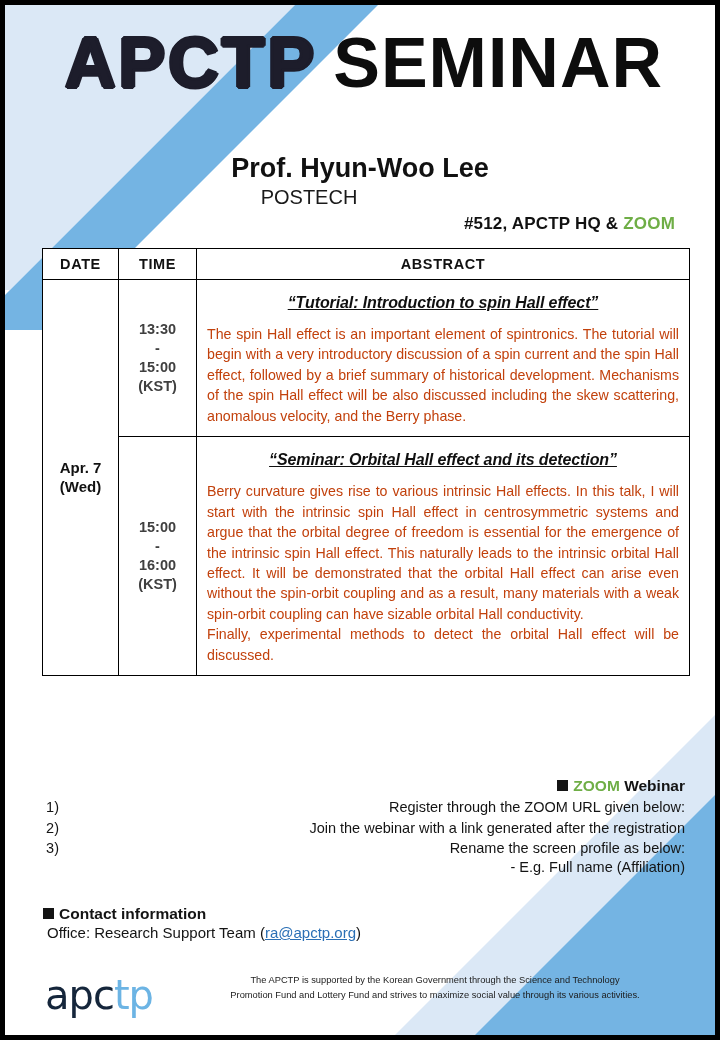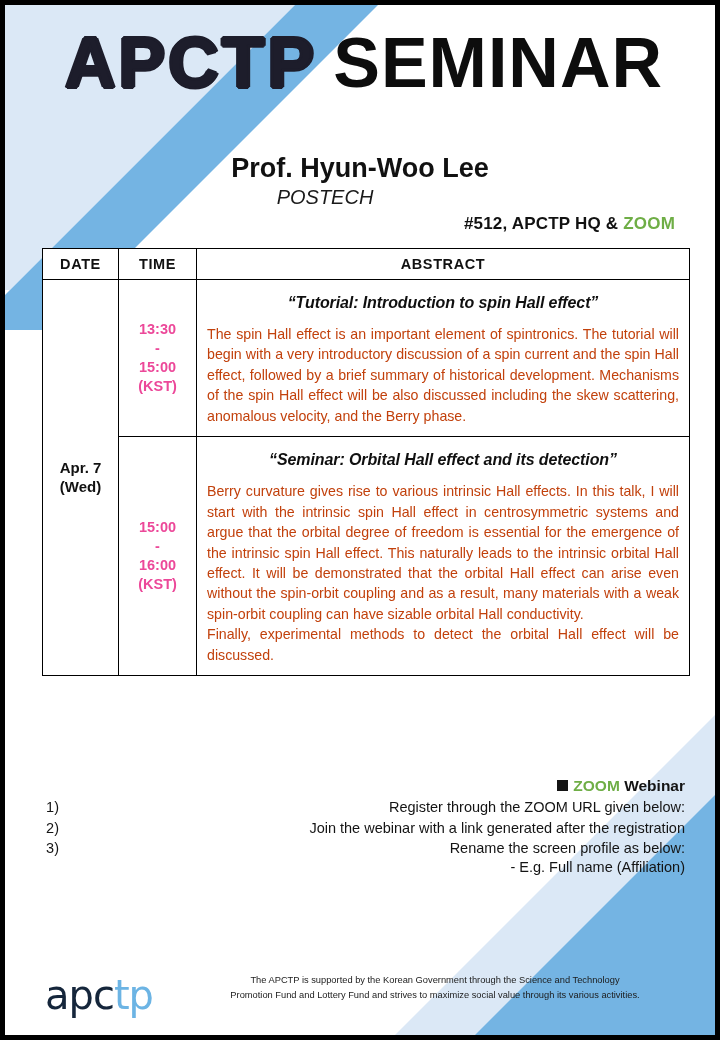--- a/index.html
+++ b/index.html
@@ -102,23 +102,21 @@
     font-weight: bold;
     color: #111111;
   }
   .speaker-affil {
     position: absolute;
     top: 181px;
     left: 0;
     width: 608px;
     text-align: center;
     font-size: 20px;
-    font-style: italic;
     color: #1a1a1a;
-    padding-left: 16px;
   }
   .venue {
     position: absolute;
     top: 209px;
     right: 40px;
     font-size: 17px;
     font-weight: bold;
     color: #111111;
     letter-spacing: .2px;
   }
@@ -153,33 +151,34 @@
     font-size: 15px;
     font-weight: bold;
     line-height: 1.25;
     color: #111111;
   }
   .cell-time {
     text-align: center;
     font-size: 14.5px;
     font-weight: bold;
     line-height: 1.32;
-    color: #ec4899;
+    color: #404040;
   }
   .cell-abstract {
     padding: 8px 10px 10px 10px;
   }
   .abs-title {
     text-align: center;
     font-size: 16px;
     font-weight: bold;
     font-style: italic;
     color: #101010;
     margin: 6px 0 12px 0;
     letter-spacing: -.1px;
+    text-decoration: underline;
   }
   .abs-body {
     font-size: 14.2px;
     line-height: 1.44;
     color: #c2410c;
     text-align: justify;
     text-justify: inter-word;
     margin: 0;
   }
   .abs-body + .abs-body { margin-top: 0; }
@@ -352,20 +351,28 @@
         <li>
           <span class="note-num">3)</span>
           <span class="note-text">Rename the screen profile as below:</span>
         </li>
       </ul>
       <div class="note-sub">
         <span>- E.g. </span><b>Full name (Affiliation)</b>
       </div>
     </div>
 
+    <div class="contact">
+      <div class="contact-head">
+        <span class="note-square"></span><span>Contact information</span>
+      </div>
+      <div class="contact-line">
+        <span>Office: Research Support Team (</span><a class="link" href="#">ra@apctp.org</a><span>)</span>
+      </div>
+    </div>
 
     <div class="footer">
       <div class="logo">
         <span class="apc">apc</span><span class="tp">tp</span>
       </div>
       <div class="support">
         <div>The APCTP is supported by the Korean Government through the Science and Technology</div>
         <div>Promotion Fund and Lottery Fund and strives to maximize social value through its various activities.</div>
       </div>
     </div>

